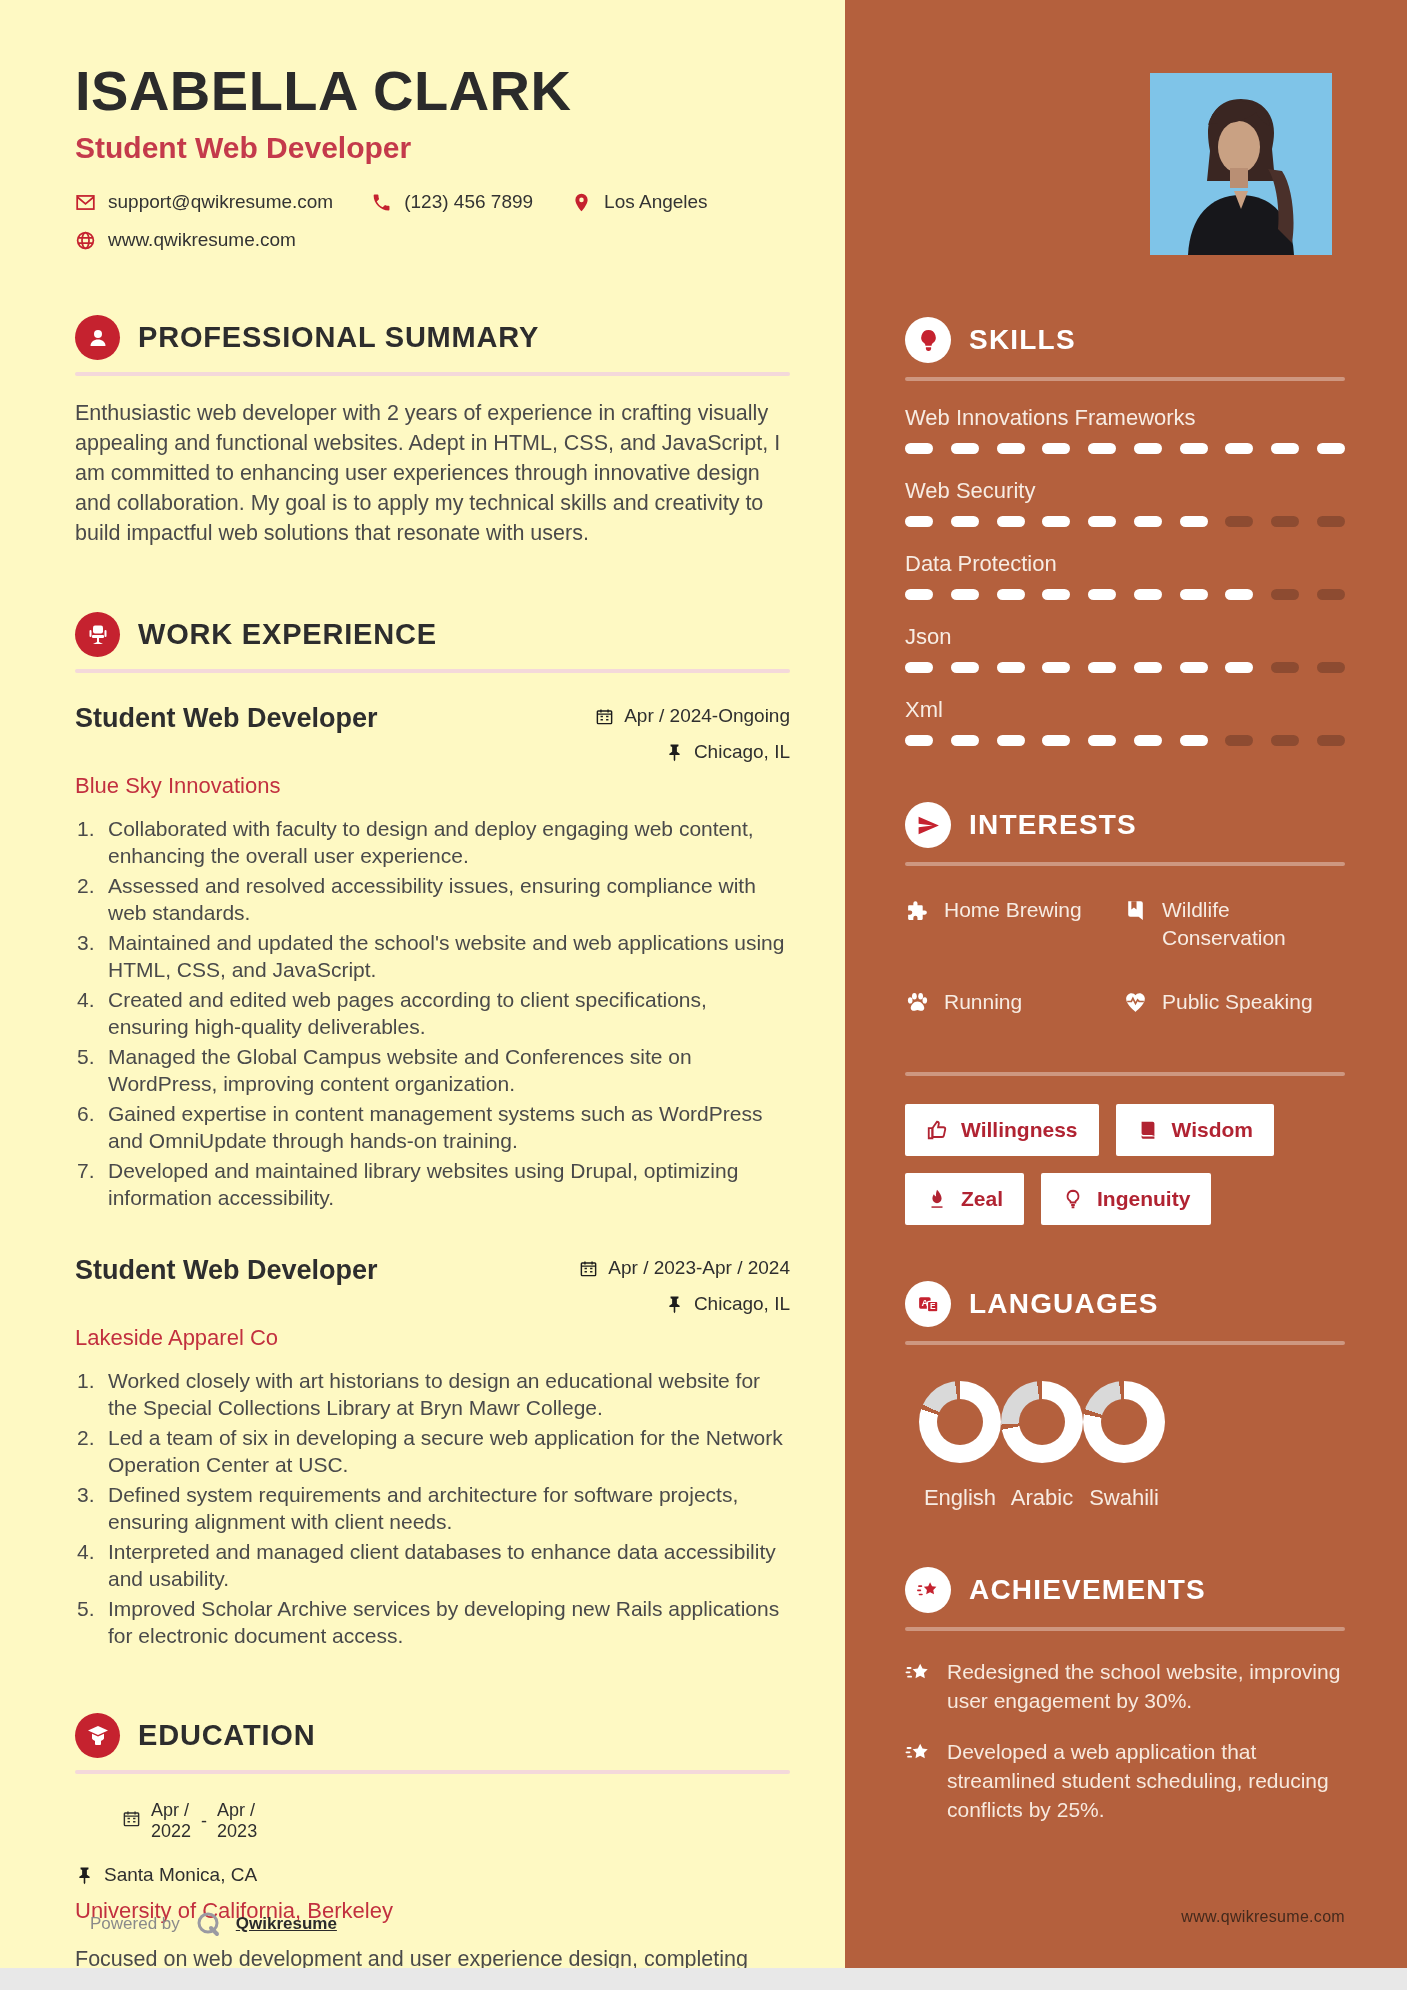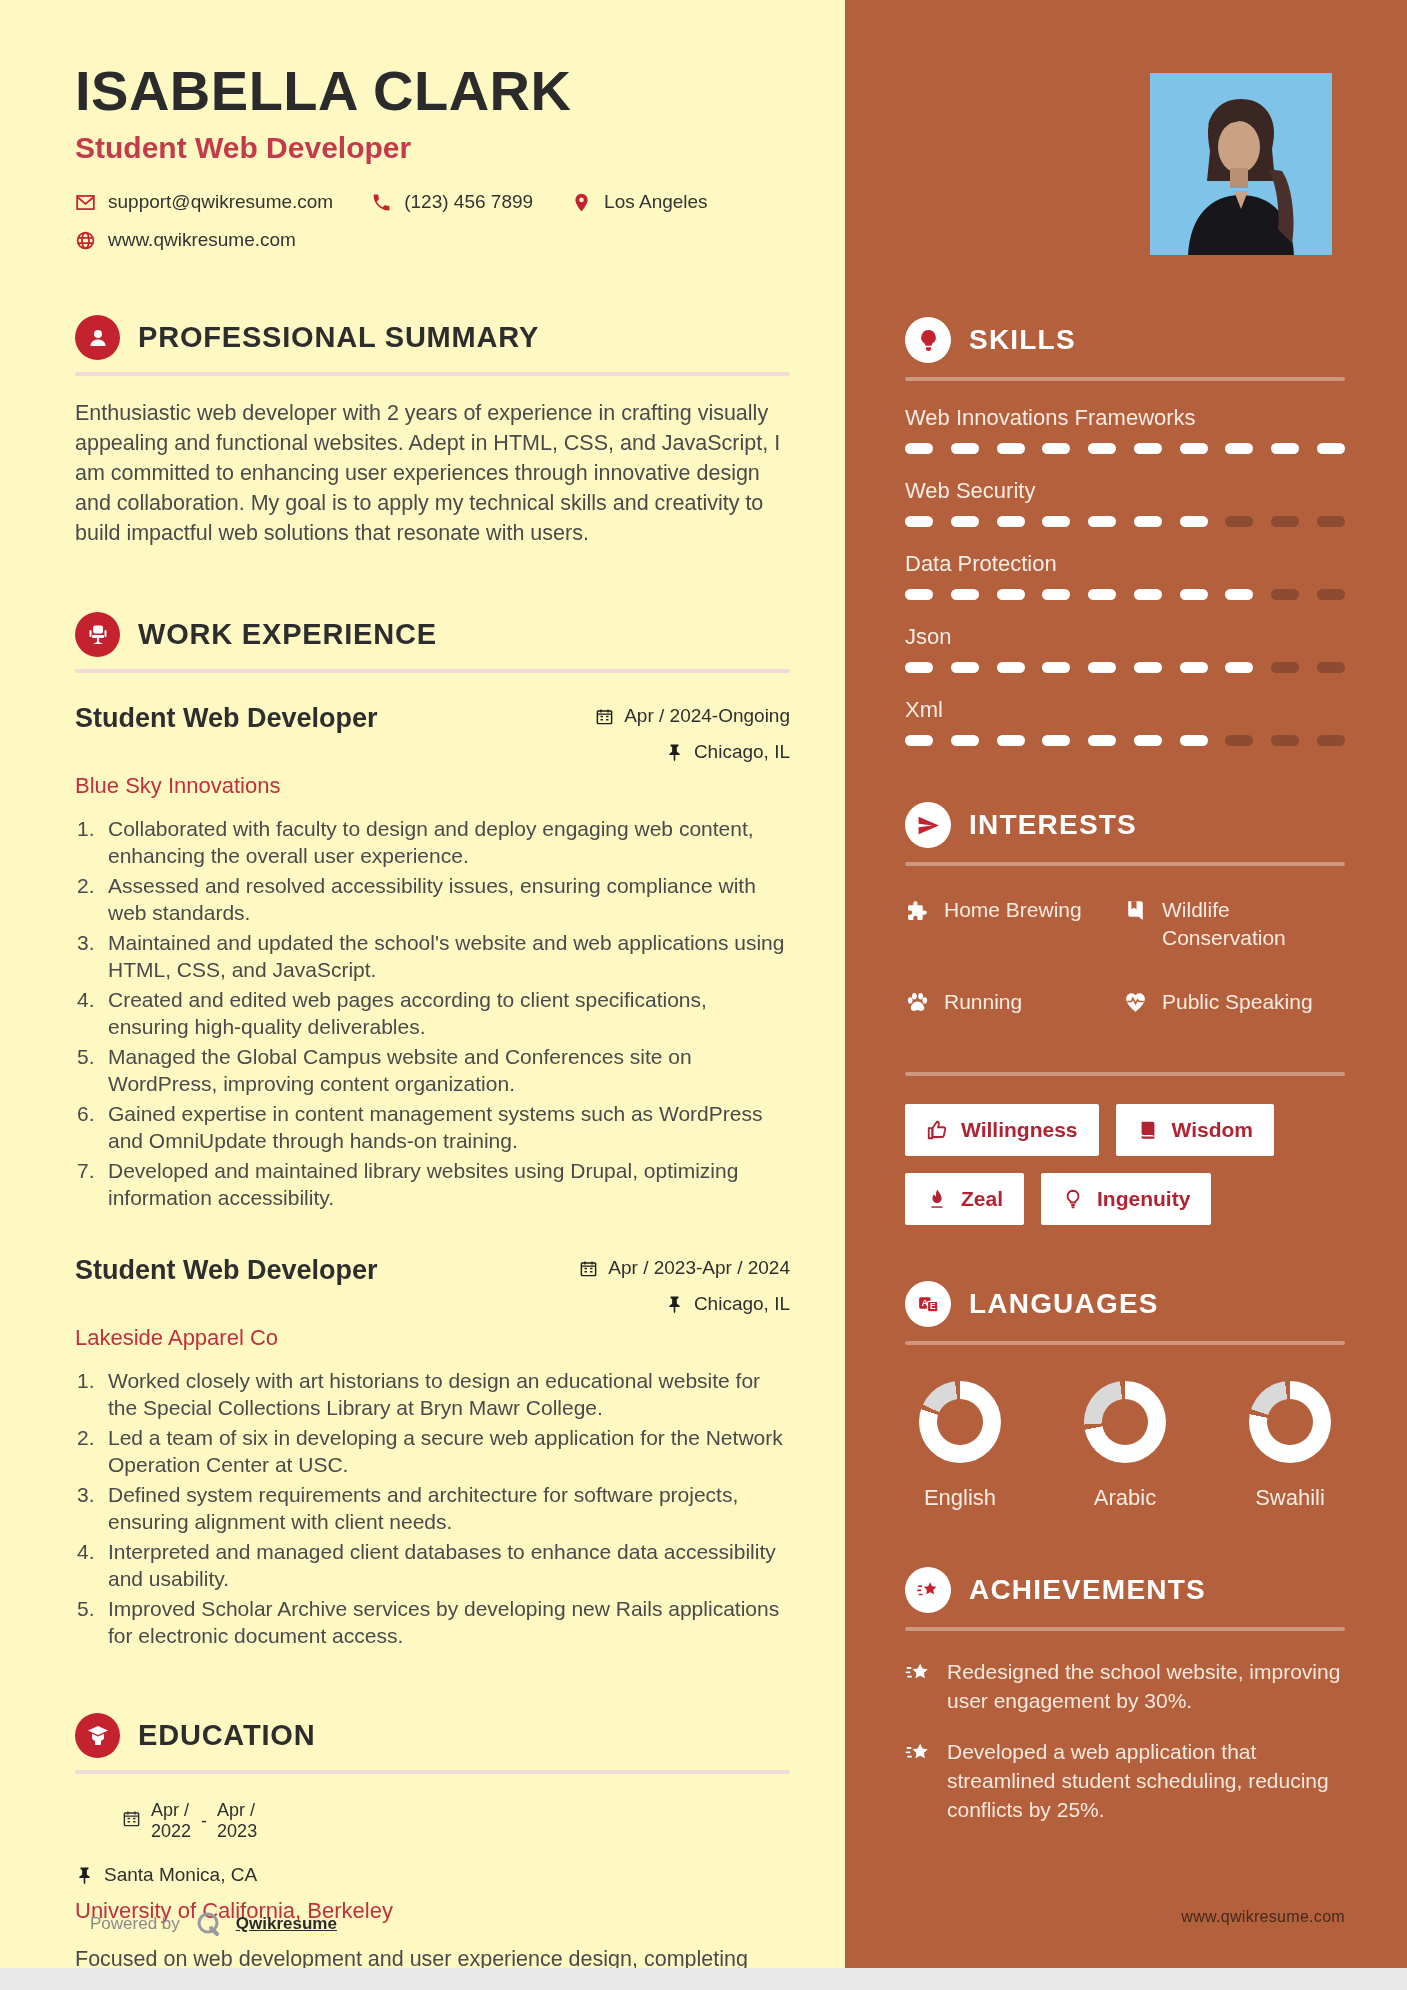--- a/index.html
+++ b/index.html
@@ -80,21 +80,21 @@
   .interests-grid { display:grid; grid-template-columns:200px 1fr; column-gap:18px; row-gap:36px; margin-top:30px; }
   .interest { display:flex; align-items:flex-start; gap:14px; font-size:21px; color:#f7ece3; line-height:28px; }
   .interest .iicon { width:25px; height:25px; color:#ffffff; flex:0 0 auto; margin-top:2px; display:inline-flex; }
   .iicon svg { width:100%; height:100%; }
 
   .chips { display:flex; flex-wrap:wrap; gap:17px; margin-top:28px; }
   .chip { display:inline-flex; align-items:center; gap:13px; background:#ffffff; color:#b12332; font-size:21px; font-weight:600; padding:14px 21px; border-radius:2px; }
   .chip .chicon { width:22px; height:22px; display:inline-flex; color:#b12332; }
   .chicon svg { width:100%; height:100%; }
 
-  .langs { display:flex; justify-content:space-between; padding:0 14px; margin-top:36px; }
+  .langs { display:flex; padding:0 14px; margin-top:36px; }
   .lang { display:flex; flex-direction:column; align-items:center; }
   .donut { position:relative; width:82px; height:82px; border-radius:50%; }
   .donut::after { content:""; position:absolute; left:18px; top:18px; width:46px; height:46px; border-radius:50%; background:#b4603d; }
   .lang-label { margin-top:22px; font-size:22px; color:#f7ece3; }
 
   .ach-list { margin-top:26px; }
   .ach-item { display:flex; align-items:flex-start; gap:16px; margin-bottom:22px; }
   .ach-item .aicon { width:26px; height:26px; color:#ffffff; flex:0 0 auto; margin-top:3px; display:inline-flex; }
   .aicon svg { width:100%; height:100%; }
   .ach-text { font-size:21px; line-height:29px; color:#f7e9de; }

